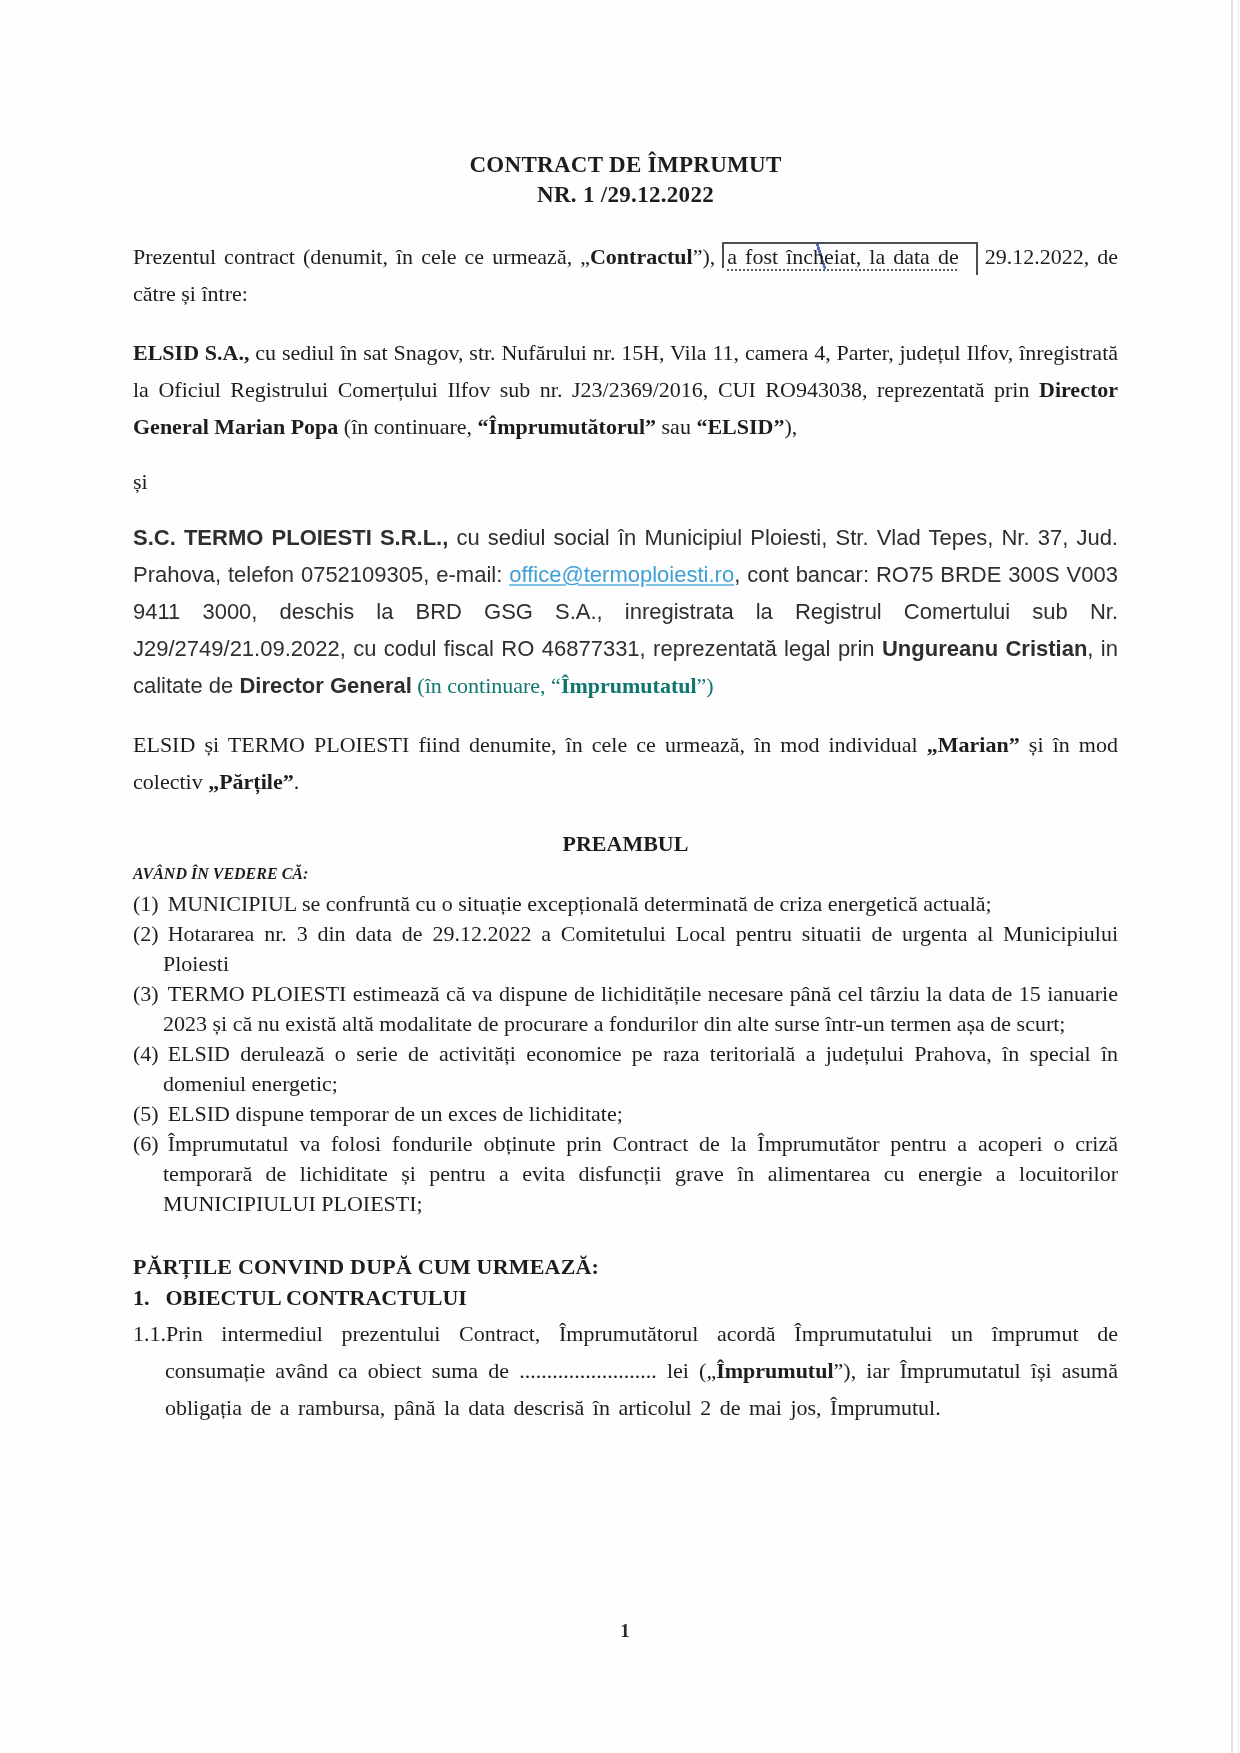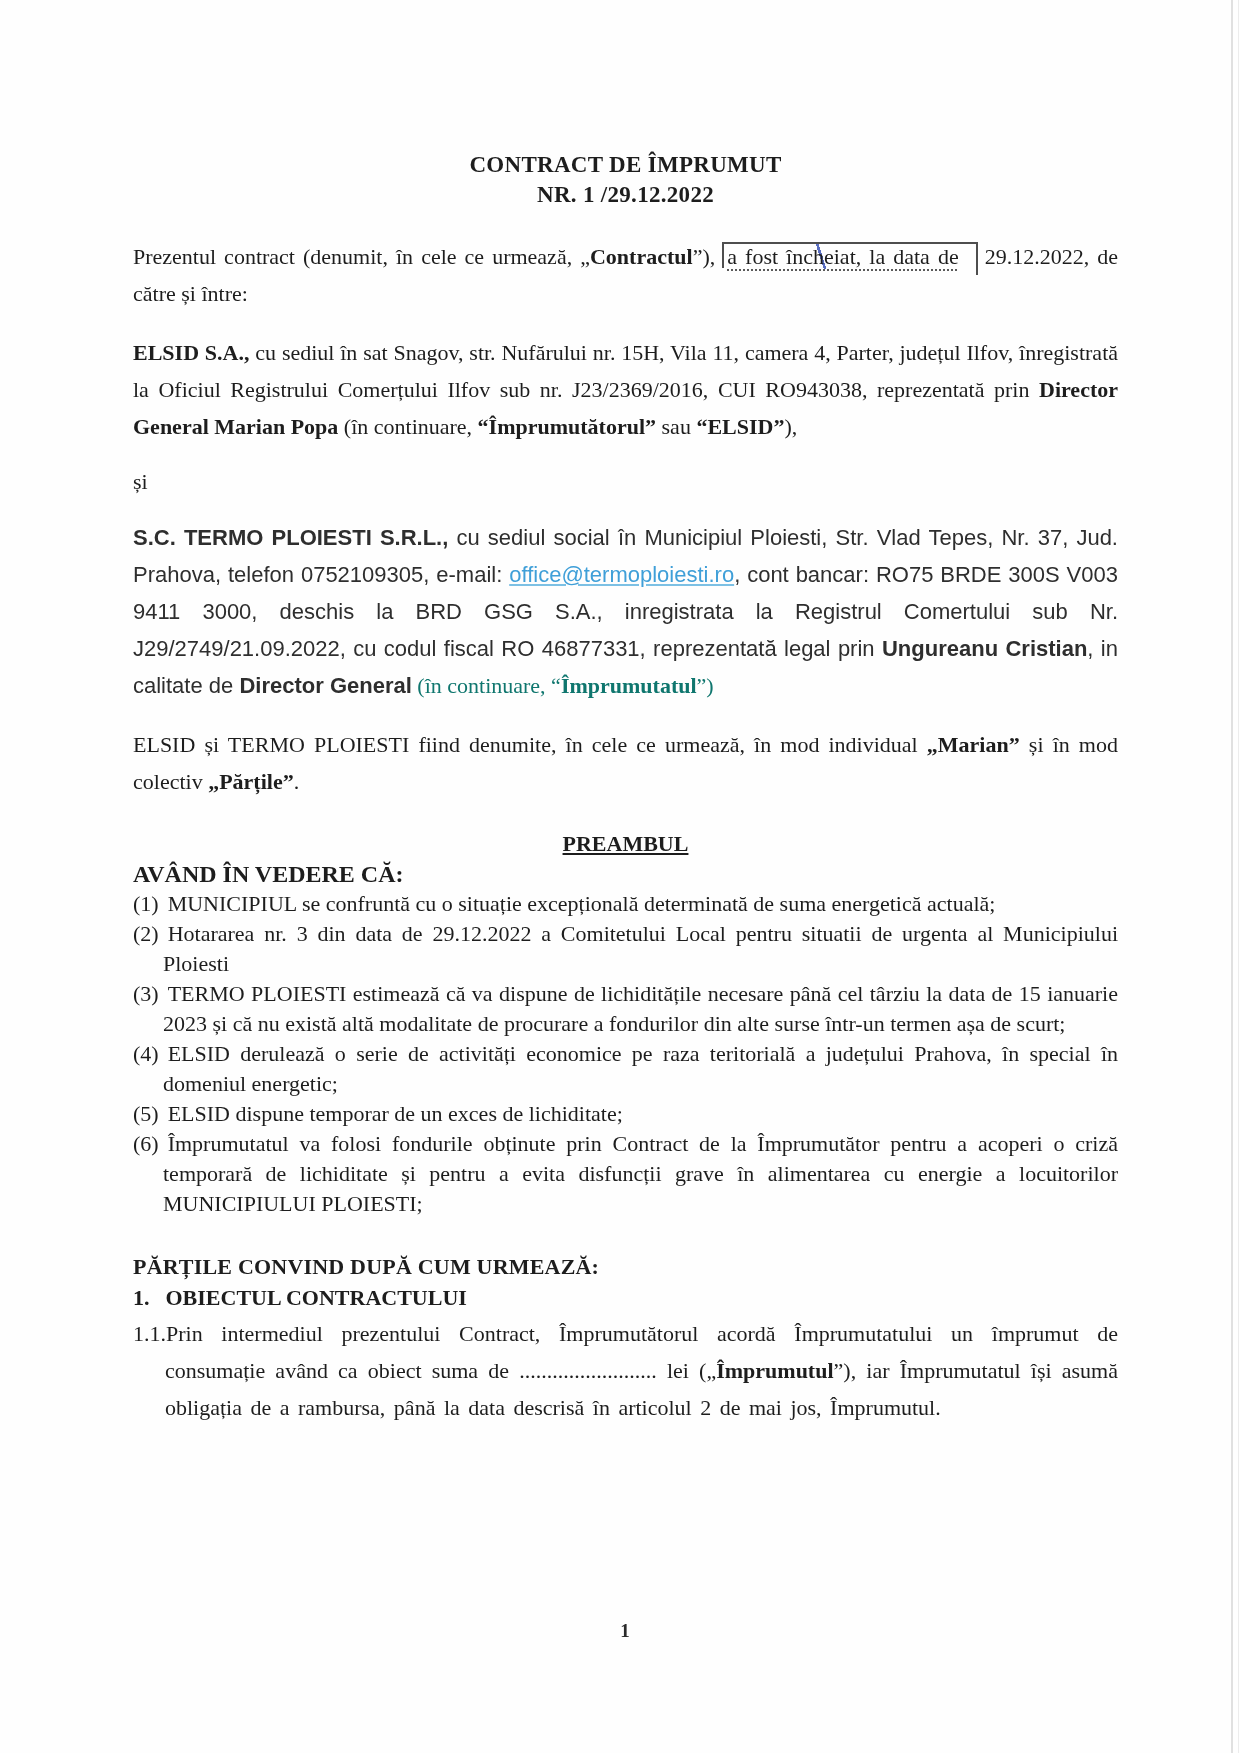--- a/index.html
+++ b/index.html
@@ -31,22 +31,22 @@
     background-size:22px 38px; background-repeat:no-repeat; background-position:86px -10px;
   }
   .ins::before { content:""; position:absolute; left:-1px; top:-2px; width:2px; height:26px; background:#4e4e4e; }
   .ins::after  { content:""; position:absolute; right:-1px; top:-2px; width:2px; height:33px; background:#4e4e4e; }
 
   .lender { margin-top:14px; }
   .conj { margin-top:2px; font-size:22px; line-height:30px;font-family:Liberation Serif, serif; }
   .borrower { margin-top:22px; font-size:22px; line-height:37px; text-align:justify; }
   .parties { margin-top:12px; }
 
-  .heading-center { margin-top:29px; text-align:center; font-weight:bold; font-size:22px; line-height:30px;text-decoration:underline; }
-  .heading-left { font-weight:bold; font-size:24px; line-height:30px; }
+  .heading-center { margin-top:29px; text-align:center; font-weight:bold; font-size:22px; line-height:30px; }
+  .heading-left { font-weight:bold; font-size:16px; line-height:30px;font-style:italic; }
 
   .recitals { }
   .recital { font-size:22px; line-height:30px; text-align:justify; padding-left:30px; text-indent:-30px; }
   .recital .num { margin-right:9px; }
 
   .agreement-heading { margin-top:32px; font-weight:bold; font-size:22px; line-height:31px; letter-spacing:.2px; }
   .section-heading-row { font-weight:bold; font-size:22px; line-height:31px; }
   .section-heading-row .sec-num { margin-right:16px; }
 
   .clause { margin-top:2px; font-size:22px; line-height:37px; text-align:justify;
@@ -75,21 +75,21 @@
 
   <p class="borrower sans"><span class="b">S.C. TERMO PLOIESTI S.R.L.,</span><span> cu sediul social în Municipiul Ploiesti, Str. Vlad Tepes, Nr. 37, Jud. Prahova,  telefon 0752109305, e-mail: </span><span class="link">office@termoploiesti.ro</span><span>, cont bancar: RO75 BRDE 300S V003 9411 3000, deschis la BRD GSG S.A.,  inregistrata la Registrul Comertului sub Nr. J29/2749/21.09.2022, cu codul fiscal RO 46877331, reprezentată legal prin </span><span class="b">Ungureanu Cristian</span><span>, in calitate de </span><span class="b">Director General</span><span class="serif"> (în continuare, “</span><span class="serif b">Împrumutatul</span><span class="serif">”)</span></p>
 
   <p class="para parties"><span>ELSID și TERMO PLOIESTI fiind denumite, în cele ce urmează, în mod individual </span><span class="b">„Marian”</span><span> și în mod colectiv </span><span class="b">„Părțile”</span><span>.</span></p>
 
   <div class="heading-center">PREAMBUL</div>
   <div class="heading-left">AVÂND ÎN VEDERE CĂ:</div>
 
   <div class="recitals">
 
-      <div class="recital"><span class="num">(1)</span><span>MUNICIPIUL se confruntă cu o situație excepțională determinată de suma energetică actuală;</span></div>
+      <div class="recital"><span class="num">(1)</span><span>MUNICIPIUL se confruntă cu o situație excepțională determinată de criza energetică actuală;</span></div>
 
       <div class="recital"><span class="num">(2)</span><span>Hotararea nr. 3 din data de 29.12.2022 a Comitetului Local pentru situatii de urgenta al Municipiului Ploiesti</span></div>
 
       <div class="recital"><span class="num">(3)</span><span>TERMO PLOIESTI estimează că va dispune de lichiditățile necesare până cel târziu la data de 15 ianuarie 2023 și că nu există altă modalitate de procurare a fondurilor din alte surse într-un termen așa de scurt;</span></div>
 
       <div class="recital"><span class="num">(4)</span><span>ELSID derulează o serie de activități economice pe raza teritorială a județului Prahova, în special în domeniul energetic;</span></div>
 
       <div class="recital"><span class="num">(5)</span><span>ELSID dispune temporar de un exces de lichiditate;</span></div>
 
       <div class="recital"><span class="num">(6)</span><span>Împrumutatul va folosi fondurile obținute prin Contract de la Împrumutător pentru a acoperi o criză temporară de lichiditate și pentru a evita disfuncții grave în alimentarea cu energie a locuitorilor MUNICIPIULUI PLOIESTI;</span></div>

